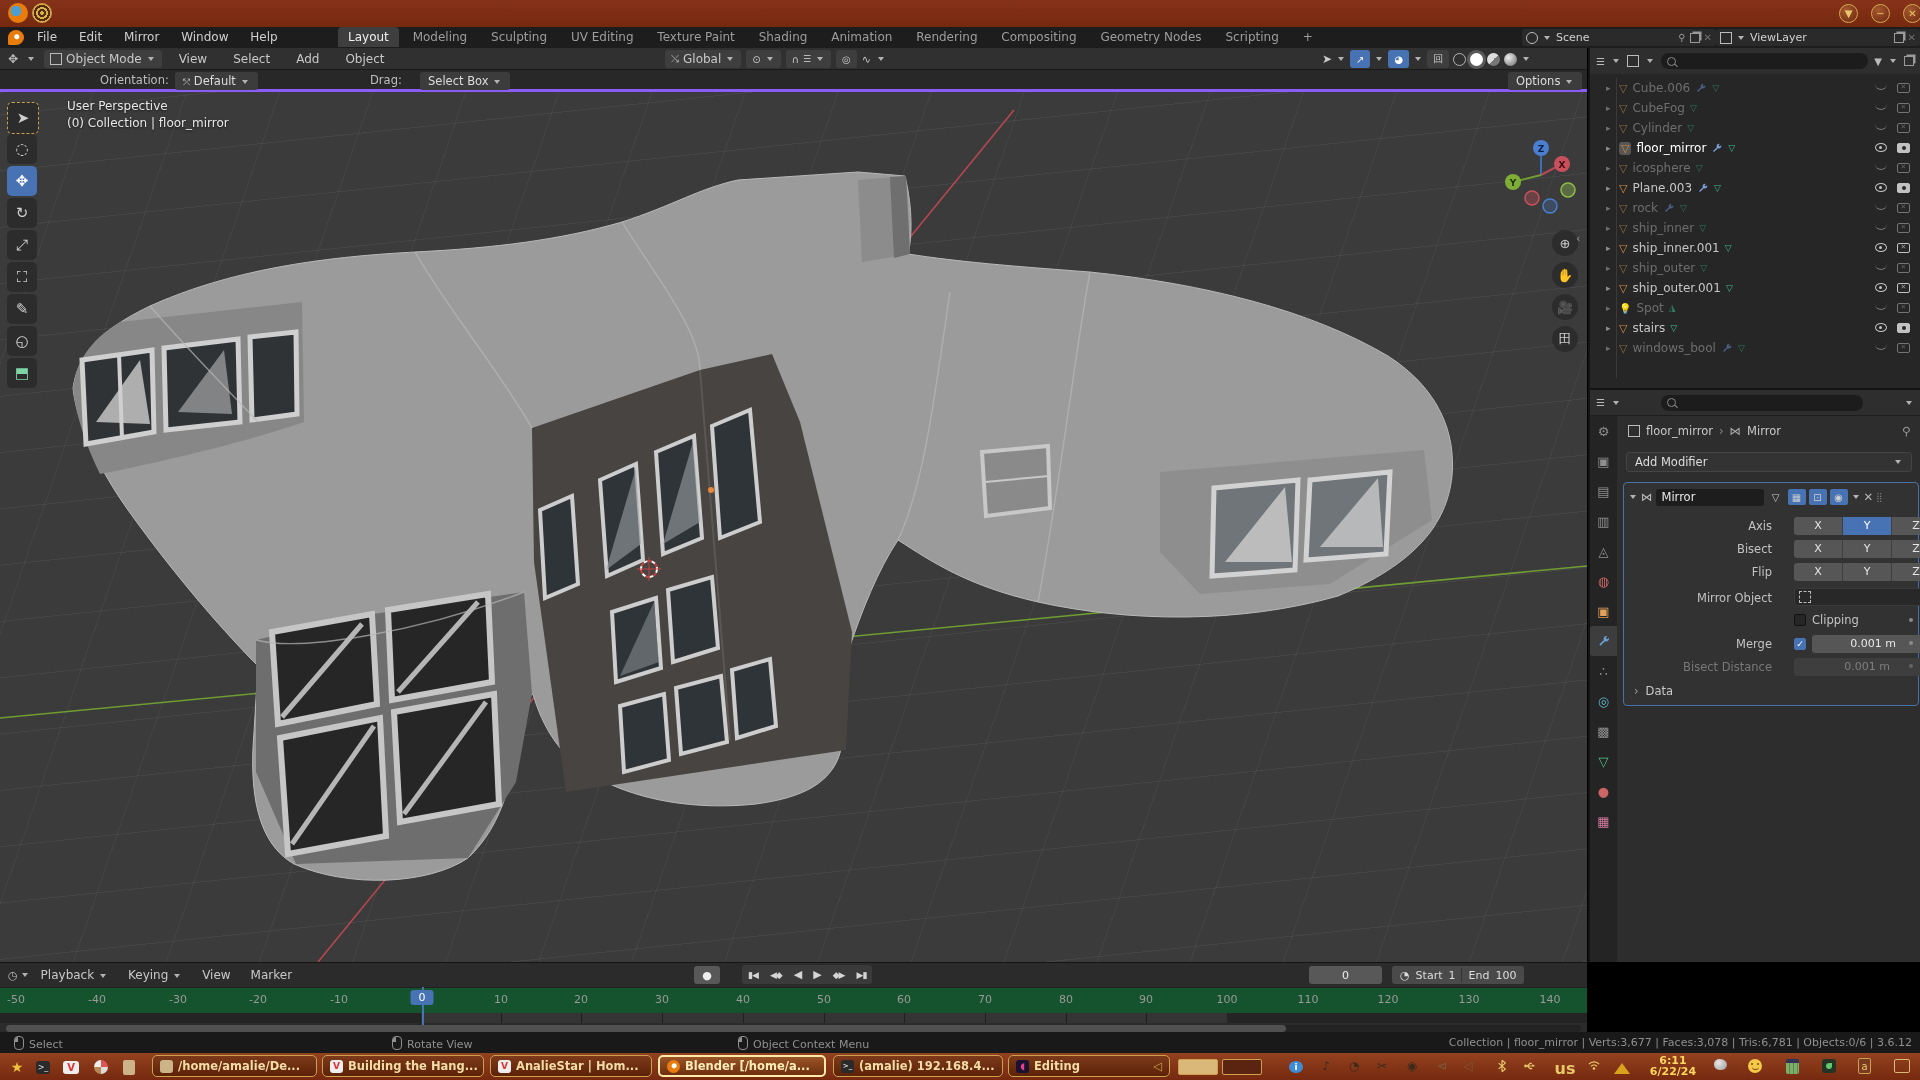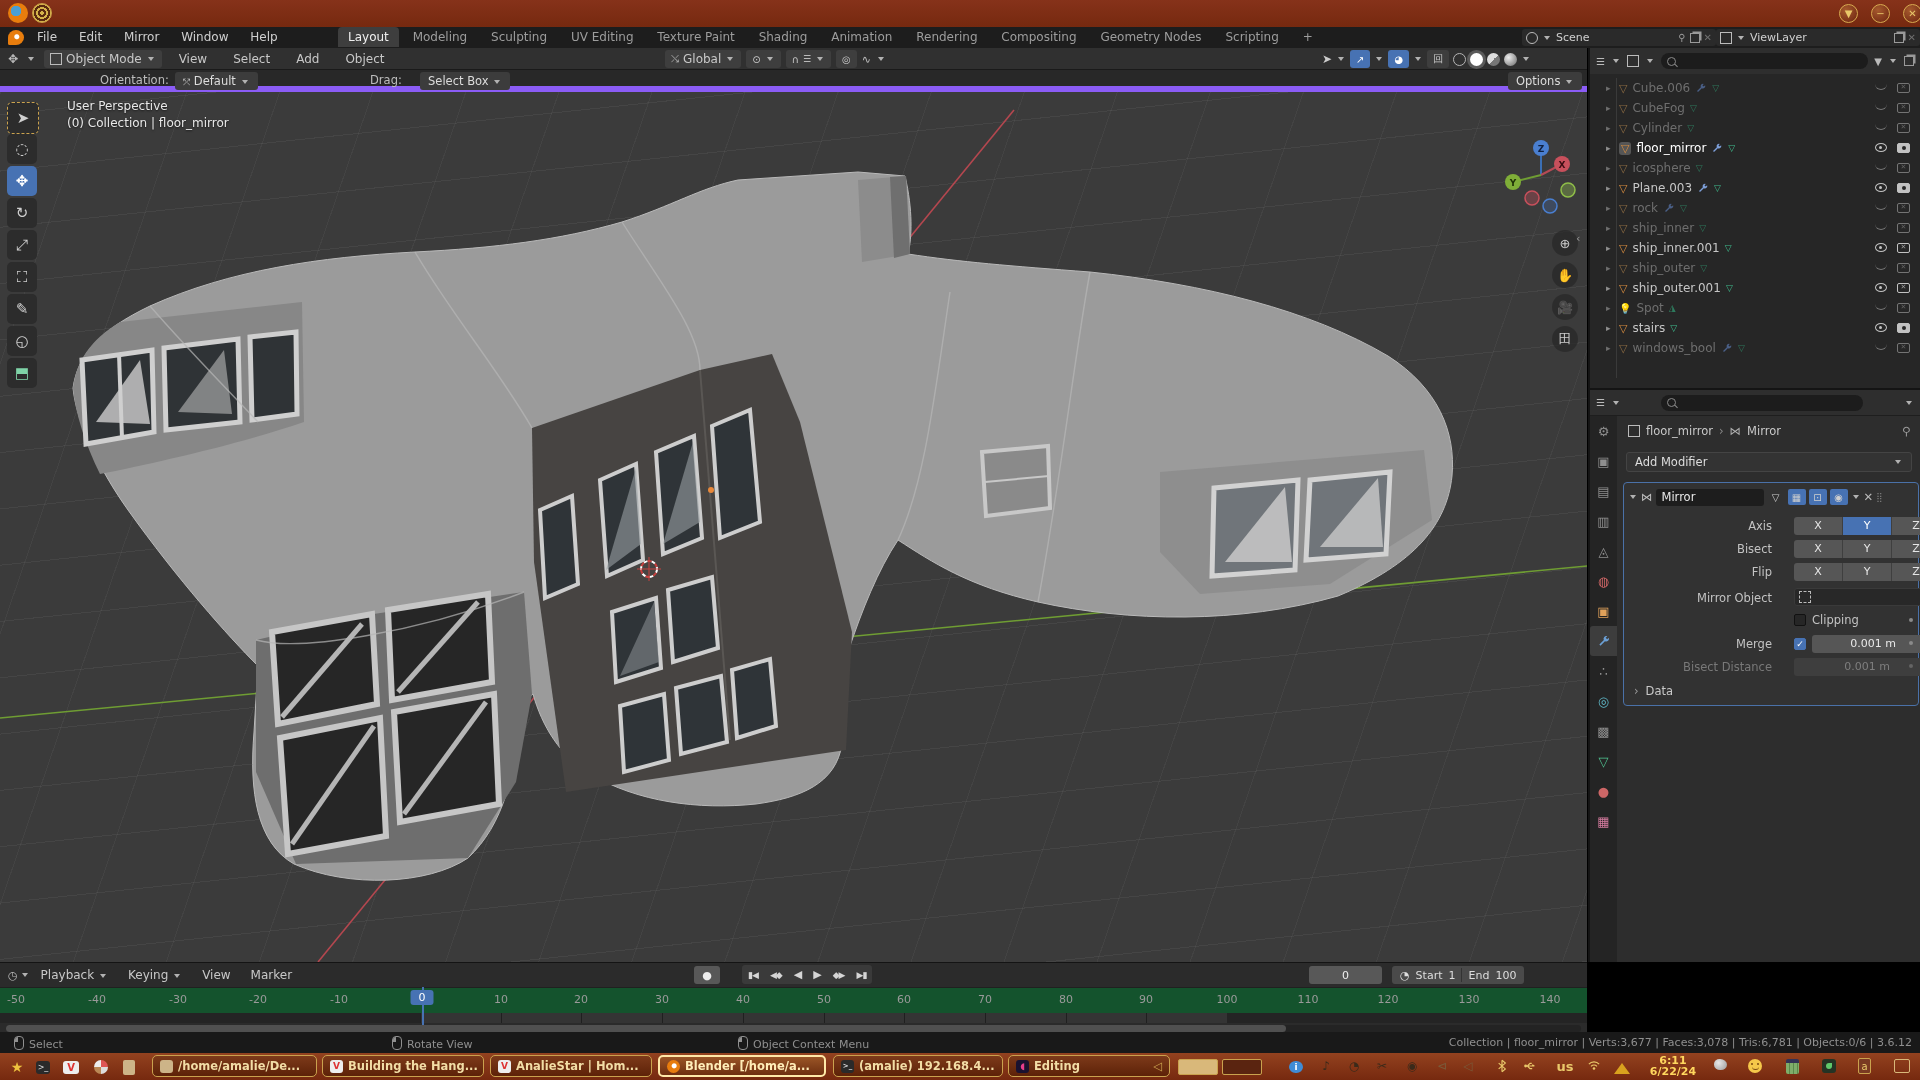--- a/index.html
+++ b/index.html
@@ -32,21 +32,21 @@
       border-top:4px solid #b2b2b2;vertical-align:middle;margin:0 2px;}
   
   #toolheader{left:0;top:48px;width:1587px;height:22px;background:#303030;font-size:12px;border-bottom:1px solid #1a1a1a;box-sizing:border-box;}
   #toolheader .seg{display:flex;align-items:center;height:22px;}
   .hdrbtn{background:#3e3e3e;border-radius:3px;padding:1px 6px;display:inline-flex;align-items:center;gap:4px;height:16px;}
   .miniic{width:12px;height:12px;display:inline-block;border:1px solid #bbb;box-sizing:border-box;}
   .blue{background:#4772b3!important;}
   .sphere{width:13px;height:13px;border-radius:50%;display:inline-block;}
   
   #toolsettings{left:0;top:70px;width:1587px;height:22px;background:#282828;font-size:11.5px;color:#bdbdbd;
-     border-bottom:6px solid #8b5cf6;box-sizing:border-box;}
+     border-bottom:3px solid #8b5cf6;box-sizing:border-box;}
   .tsbtn{background:#3c3c3c;border-radius:3px;padding:2px 8px;color:#ddd;}
   
   #viewport{left:0;top:92px;width:1587px;height:870px;background:#3b3b3b;overflow:hidden;}
   #grid{left:0;top:0;width:1587px;height:870px;
      background-image:repeating-linear-gradient(354deg,rgba(255,255,255,.05) 0 1px,transparent 1px 56px),
                       repeating-linear-gradient(109deg,rgba(255,255,255,.045) 0 1px,transparent 1px 88px);}
   #vptext{left:67px;top:6px;font-size:12px;color:#e8e8e8;text-shadow:0 1px 2px rgba(0,0,0,.6);line-height:17px;}
   
   .vtool{left:7px;width:30px;height:30px;background:#2c2c2c;border-radius:5px;color:#cfcfcf;
      display:flex;align-items:center;justify-content:center;font-size:15px;}
@@ -782,21 +782,21 @@
     <svg width="10" height="14" viewBox="0 0 12 16">
         <path d="M6 1 L6 15 M6 1 L10 4.5 L2 11.5 M6 15 L10 11.5 L2 4.5" stroke="#e9c86a" stroke-width="1.4" fill="none"></path>
       </svg>
   </div>
   <div class="abs trayic" style="left:1520px">
     <svg width="14" height="14" viewBox="0 0 16 16">
         <path d="M2 8 H13 M13 8 L10.5 6.5 M5 8 L8 5 L10 5 M5 8 L8 11 L10.5 11" stroke="#e9c86a" stroke-width="1.3" fill="none"></path>
         <circle cx="3" cy="8" r="1.6" fill="#e9c86a"></circle>
       </svg>
   </div>
-  <div class="abs trayic" style="left:1550px;font-weight:bold;font-size:13px;width:30px">us</div>
+  <div class="abs trayic" style="left:1550px;font-weight:bold;font-size:16px;width:30px">us</div>
   <div class="abs trayic" style="left:1584px">
     <svg width="14" height="12" viewBox="0 0 16 14">
         <path d="M2 6 A8 8 0 0 1 14 6 M4.5 8.5 A5 5 0 0 1 11.5 8.5" stroke="#e9c86a" stroke-width="1.3" fill="none"></path>
         <circle cx="8" cy="11" r="1.5" fill="#e9c86a"></circle>
       </svg>
   </div>
   <div class="abs" style="left:1614px;top:10px;width:0;height:0;border-left:8px solid transparent;border-right:8px solid transparent;border-bottom:11px solid #d9a21e"></div>
   <div id="clock" class="abs">
     <div>6:11</div>
     <div>6/22/24</div>

